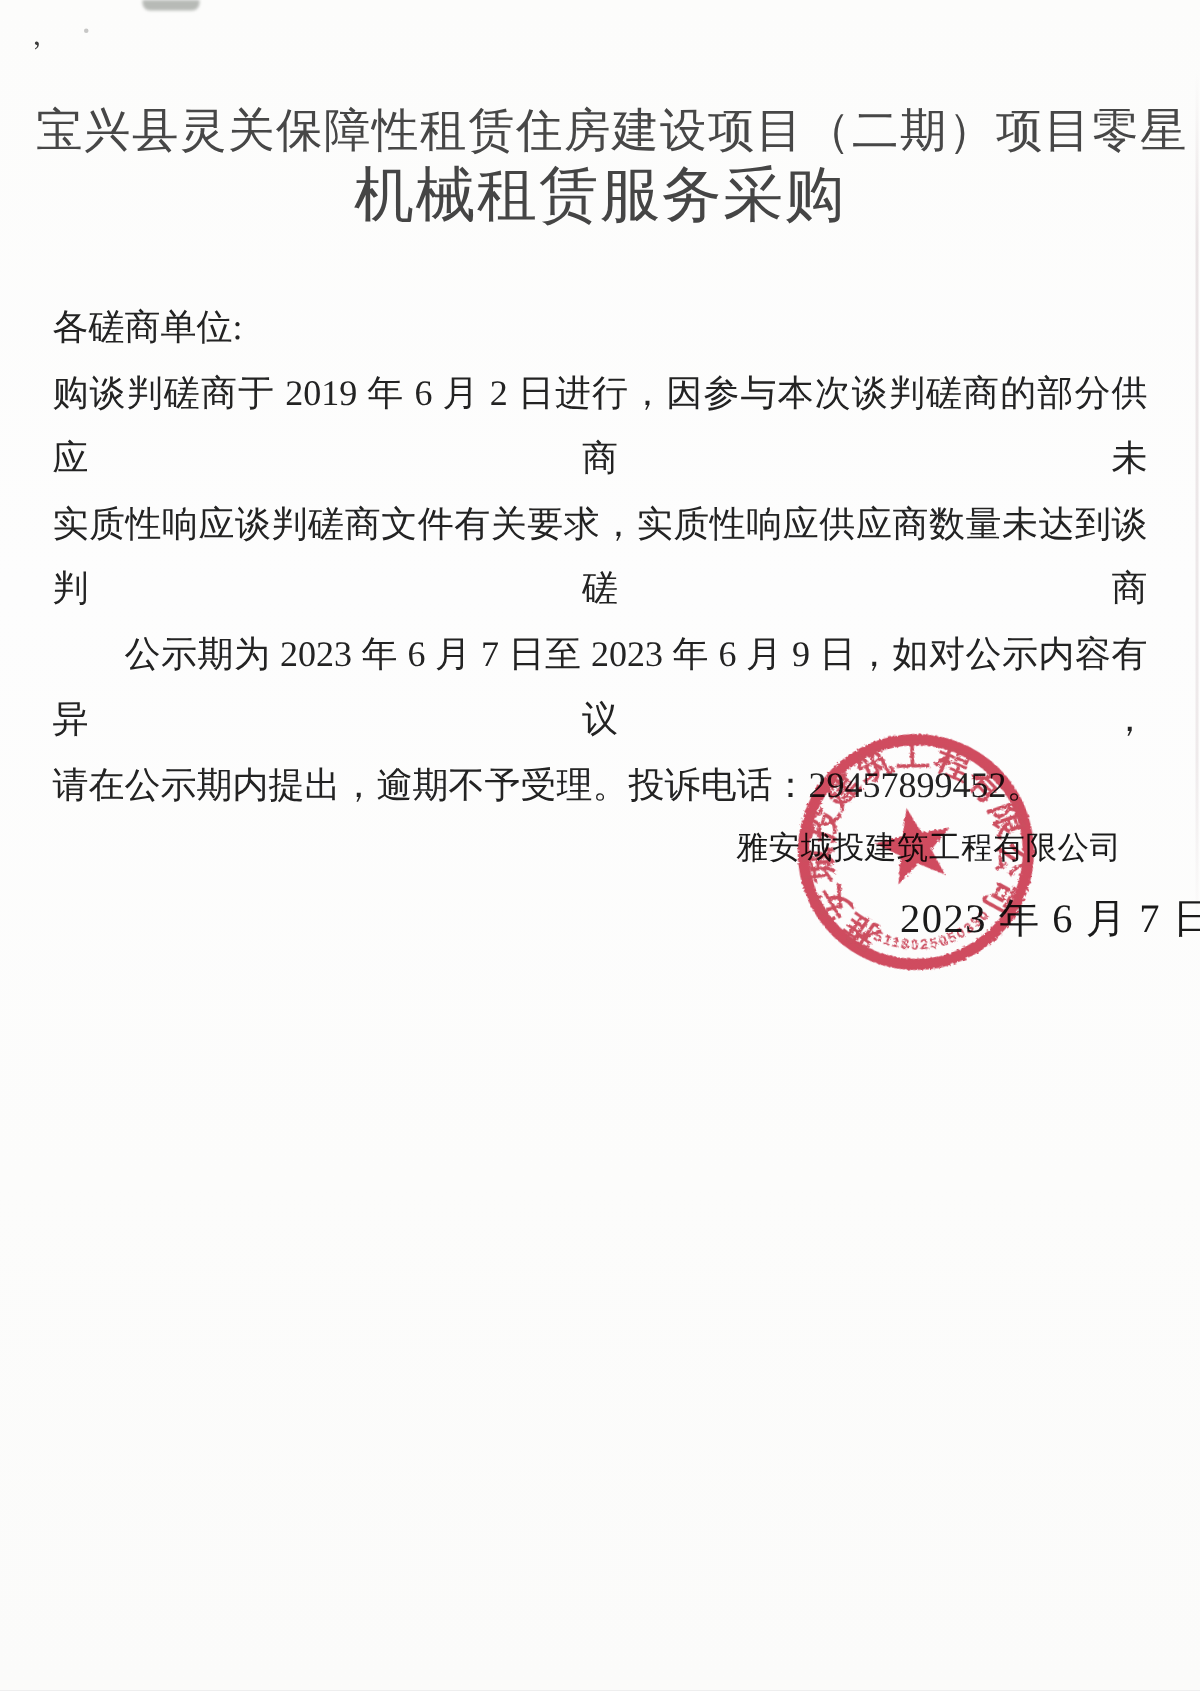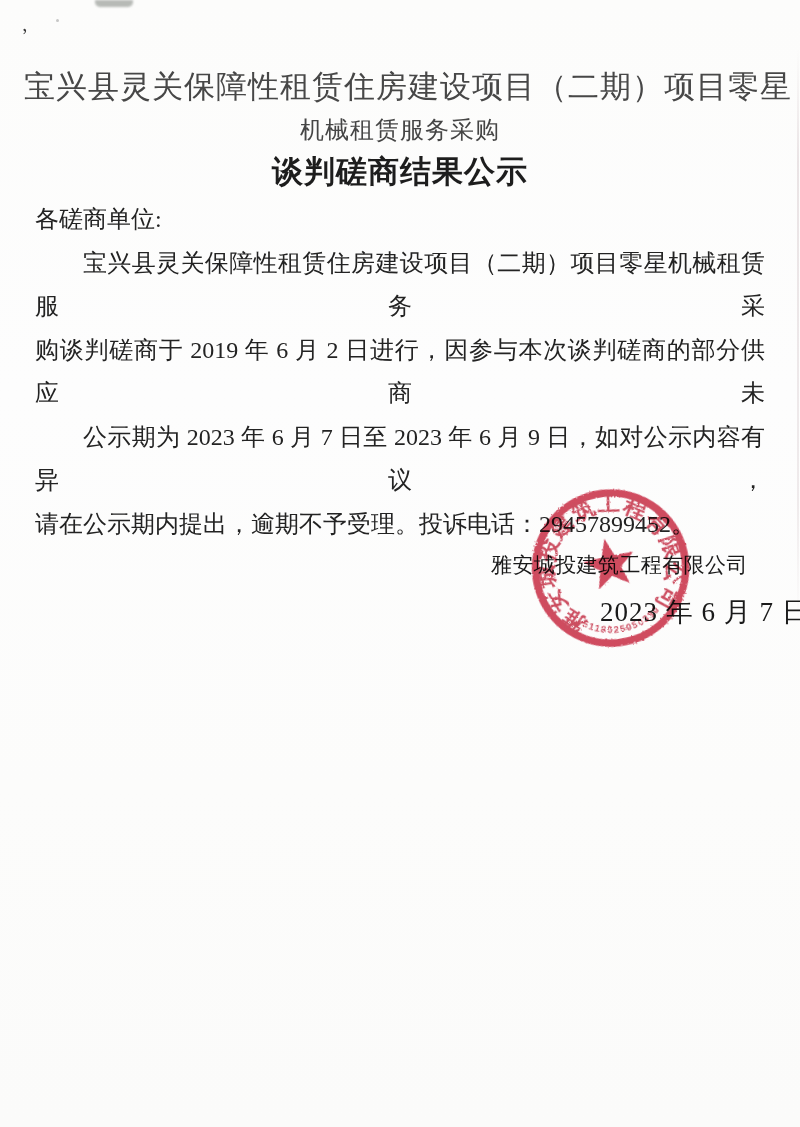--- a/index.html
+++ b/index.html
@@ -25,21 +25,21 @@
   }
   .edge-line {
     position:absolute; right:1px; top:48px; width:2px; height:570px;
     background:linear-gradient(180deg, rgba(190,170,175,0), rgba(190,170,175,.30) 20%, rgba(190,170,175,.22) 80%, rgba(190,170,175,0));
   }
 
   
   .title-block { position:absolute; top:32px; left:0; width:800px; text-align:center; }
   .title-line { line-height:42.5px; white-space:nowrap; }
   .t1 { font-size:31px; color:#474747; letter-spacing:1px; text-indent:16px;margin-top:34px; }
-  .t2 { font-size:24px; color:#454545; letter-spacing:1px; }
+  .t2 { font-size:40px; color:#454545; letter-spacing:1px; }
   .t3 { font-size:31px; color:#1d1d1d; font-weight:700;
         font-family:"Liberation Sans","DejaVu Sans",sans-serif; letter-spacing:1px; }
 
   
   .body-block { position:absolute; top:198px; left:35px; width:730px;
                 font-size:24px; line-height:43.5px; color:#232323; }
   .b-line { white-space:normal; }
   .fill   { text-align:justify; text-align-last:justify; }
   .indent { text-indent:2em; }
   .plain  { text-align:left; }
@@ -62,27 +62,26 @@
 <div class="sheet">
 
   <div class="smudge-top"></div>
   <div class="dot-a"></div>
   <div class="stray-mark">’</div>
   <div class="edge-line"></div>
 
   <div class="title-block">
     <div class="title-line t1">宝兴县灵关保障性租赁住房建设项目（二期）项目零星</div>
     <div class="title-line t2">机械租赁服务采购</div>
-    <div class="title-line t3">谈判磋商结果公示</div>
   </div>
 
   <div class="body-block">
     <div class="b-line plain">各磋商单位:</div>
-    <div class="b-line fill indent">宝兴县灵关保障性租赁住房建设项目（二期）项目零星机械租赁服务采</div>
     <div class="b-line fill">购谈判磋商于 2019 年 6 月 2 日进行，因参与本次谈判磋商的部分供应商未</div>
+    <div class="b-line fill">实质性响应谈判磋商文件有关要求，实质性响应供应商数量未达到谈判磋商</div>
     <div class="b-line fill indent">公示期为 2023 年 6 月 7 日至 2023 年 6 月 9 日，如对公示内容有异议，</div>
     <div class="b-line plain">请在公示期内提出，逾期不予受理。投诉电话：29457899452。</div>
   </div>
 
   <div class="sig-company">雅安城投建筑工程有限公司</div>
   <div class="sig-date">2023 年 6 月 7 日</div>
 
   <svg class="stamp" viewBox="0 0 170 170" width="170" height="170" xmlns="http://www.w3.org/2000/svg">
     <defs>
       <path id="arcPath" d="M 52.3 129.7 A 57 57 0 1 1 117.7 129.7" fill="none"></path>

